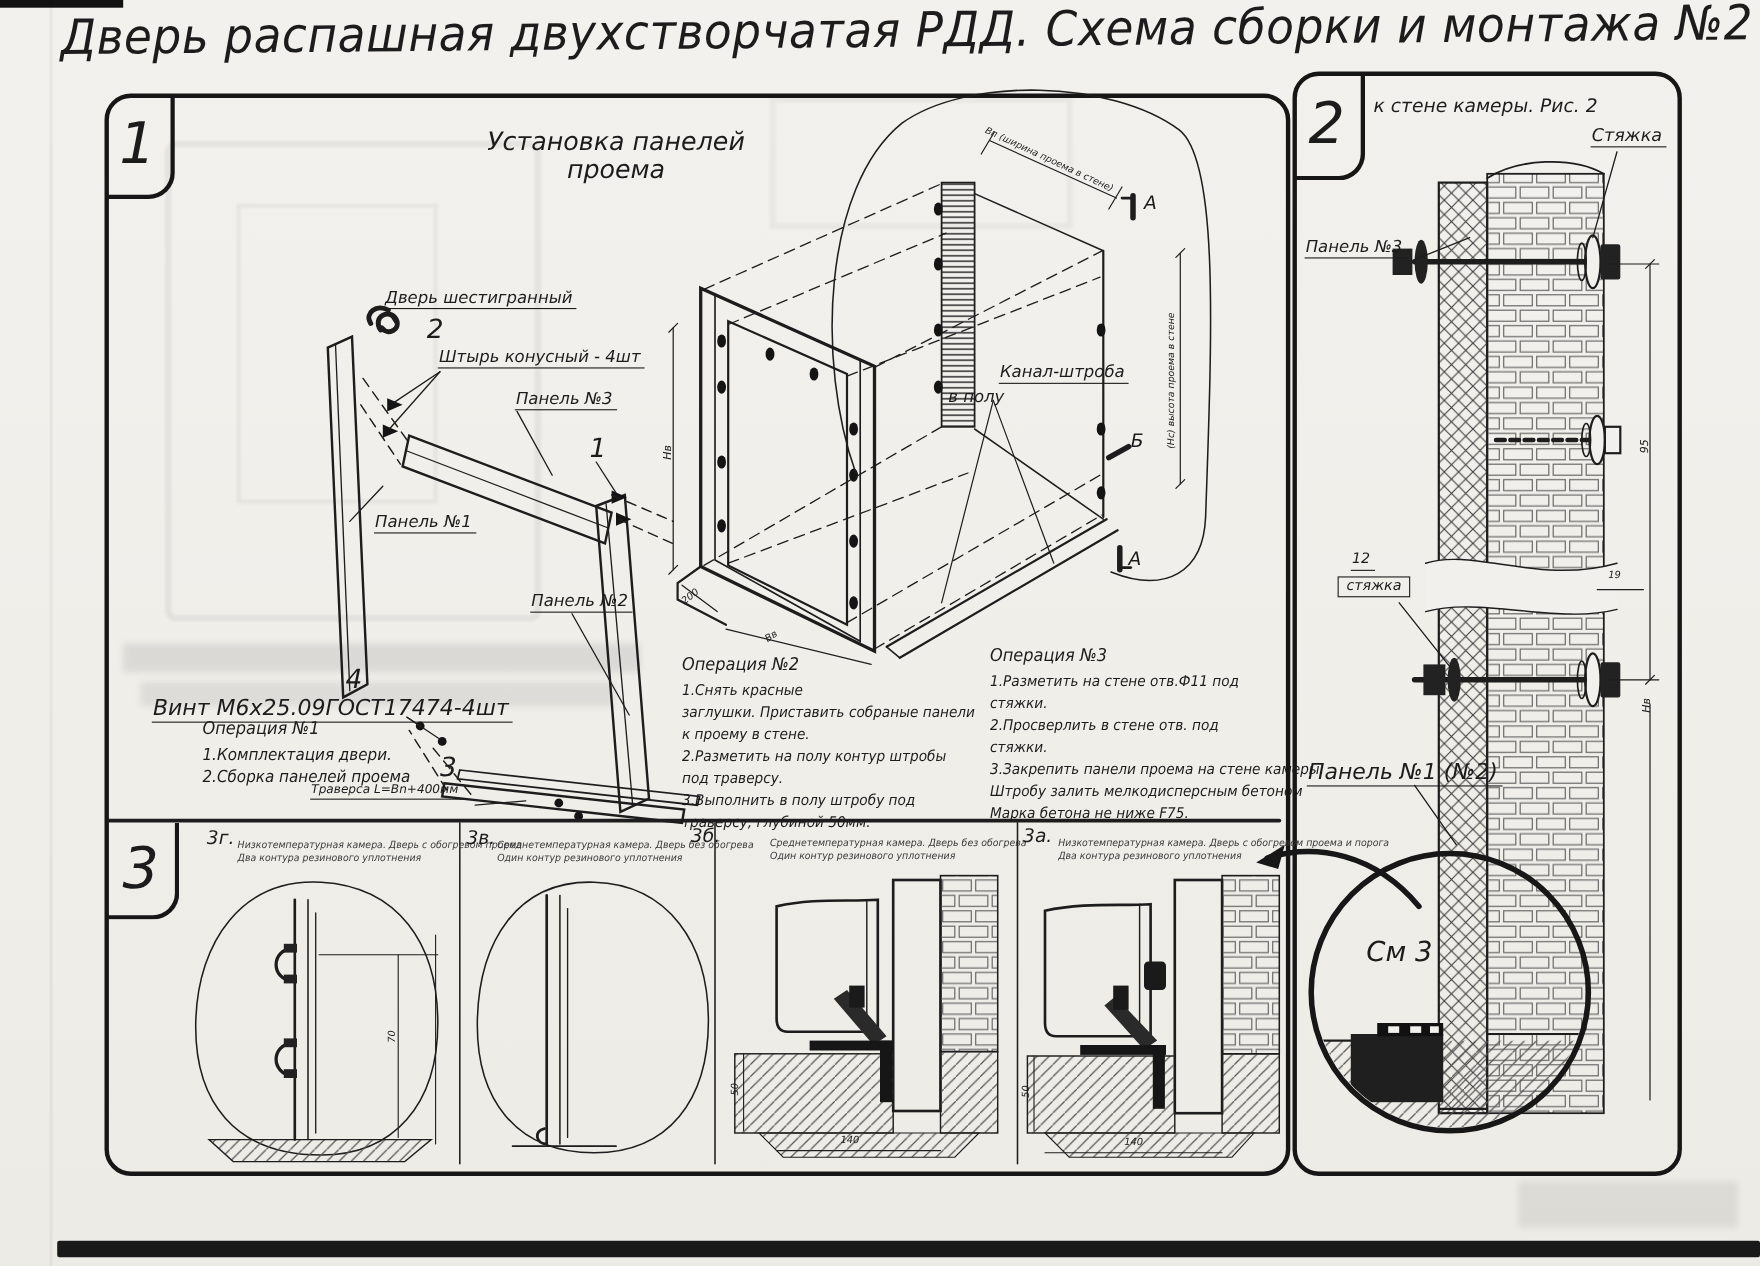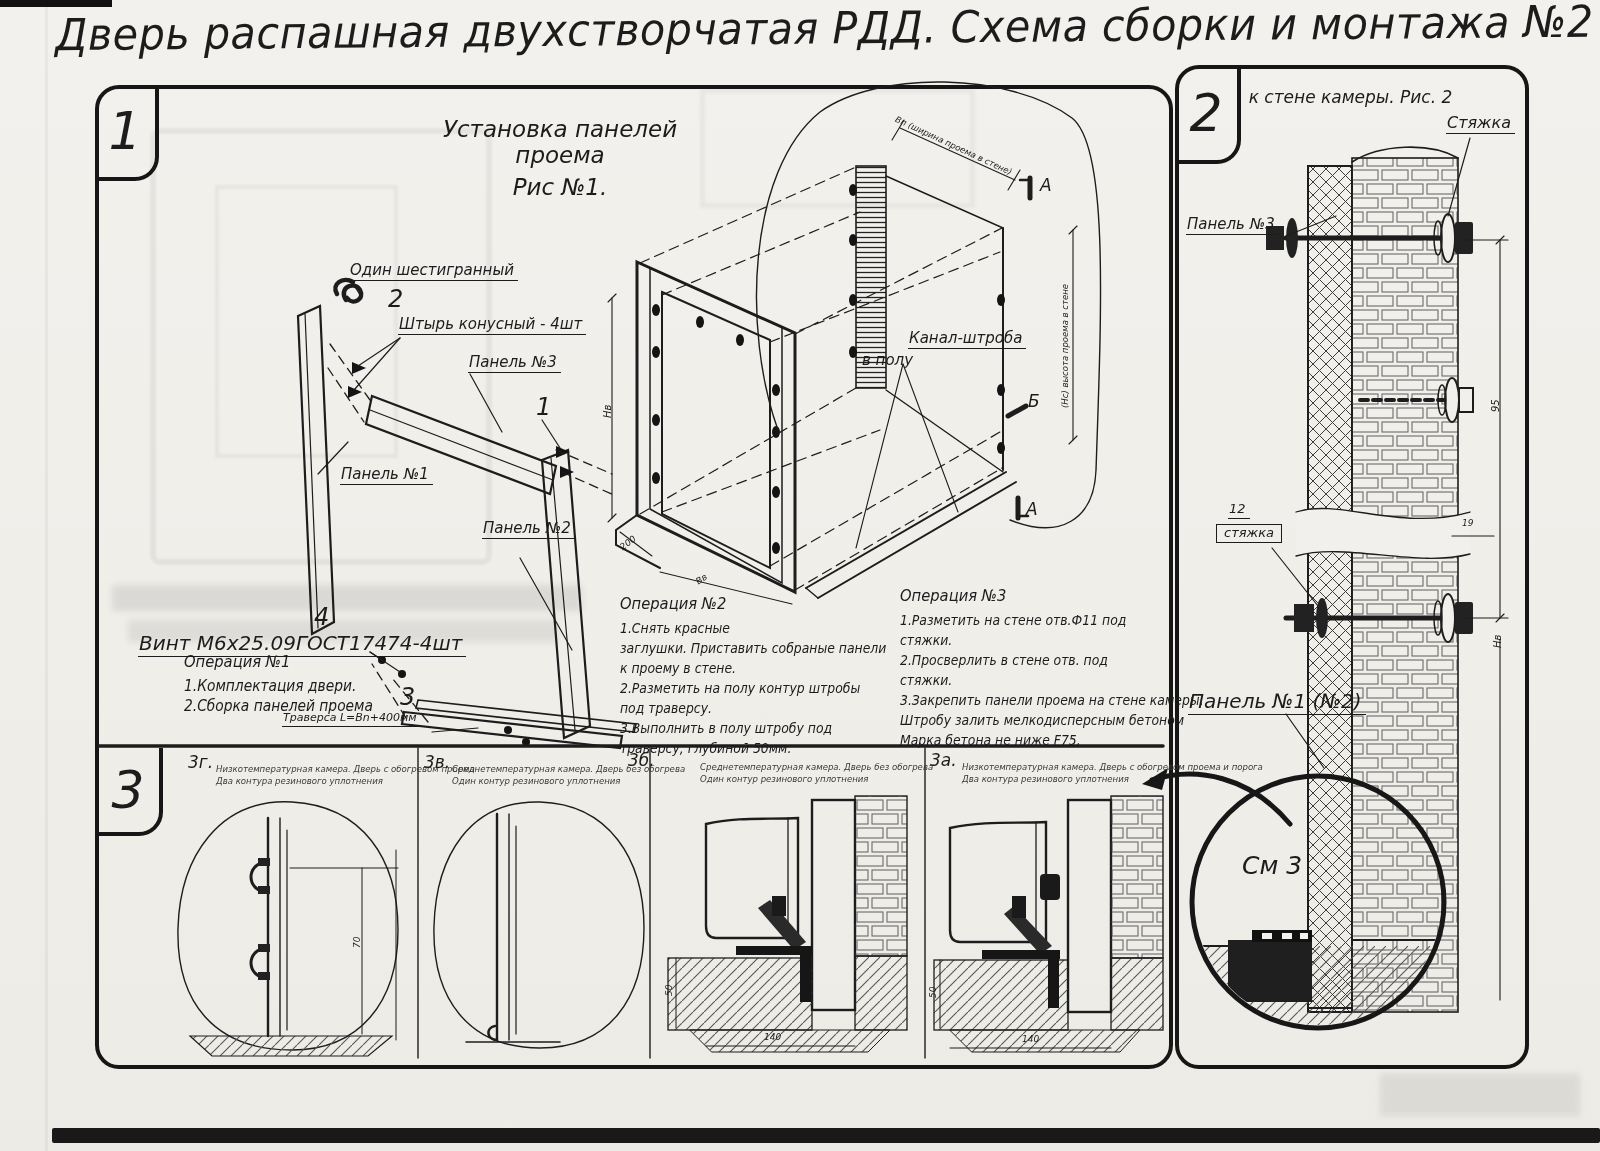--- a/index.html
+++ b/index.html
@@ -317,30 +317,29 @@
   </div>
 <div class="badge" style="left:1175px;top:65px;width:62px;height:95px;">
     <span>2</span>
   </div>
 <div class="badge" style="left:97px;top:748px;width:62px;height:84px;">
     <span>3</span>
   </div>
 
 <div class="figtitle" style="left:395px;top:116px;width:330px;font-size:23px;">
   <div>Установка панелей проема</div>
-  <div style="margin-top:6px;">Рис №1.</div>
-</div>
-
-<div class="lbl u" style="left:349px;top:262px;font-size:15px;">Один шестигранный</div>
+</div>
+
+<div class="lbl u" style="left:349px;top:262px;font-size:15px;">Дверь шестигранный</div>
 <div class="lbl num" style="left:388px;top:286px;">2</div>
 <div class="lbl u" style="left:398px;top:316px;font-size:15px;">Штырь конусный - 4шт</div>
 <div class="lbl u" style="left:468px;top:354px;font-size:15px;">Панель №3</div>
 <div class="lbl num" style="left:536px;top:394px;">1</div>
 <div class="lbl u" style="left:340px;top:422px;font-size:15px;margin-top:44px;">Панель №1</div>
-<div class="lbl u" style="left:482px;top:520px;font-size:15px;">Панель №2</div>
+<div class="lbl u" style="left:482px;top:538px;font-size:15px;">Панель №2</div>
 <div class="lbl num" style="left:314px;top:604px;">4</div>
 <div class="lbl u" style="left:138px;top:632px;font-size:20px;">Винт М6х25.09ГОСТ17474-4шт</div>
 <div class="lbl num" style="left:400px;top:684px;">3</div>
 <div class="lbl u" style="left:282px;top:712px;font-size:11px;">Траверса  L=Bn+400мм</div>
 <div class="lbl u" style="left:908px;top:330px;font-size:15px;">Канал-штроба</div>
 <div class="lbl" style="left:862px;top:352px;font-size:15px;">в полу</div>
 <div class="lbl" style="left:1040px;top:176px;font-size:17px;">А</div>
 <div class="lbl" style="left:1028px;top:392px;font-size:17px;">Б</div>
 <div class="lbl" style="left:1026px;top:500px;font-size:17px;">А</div>
 

